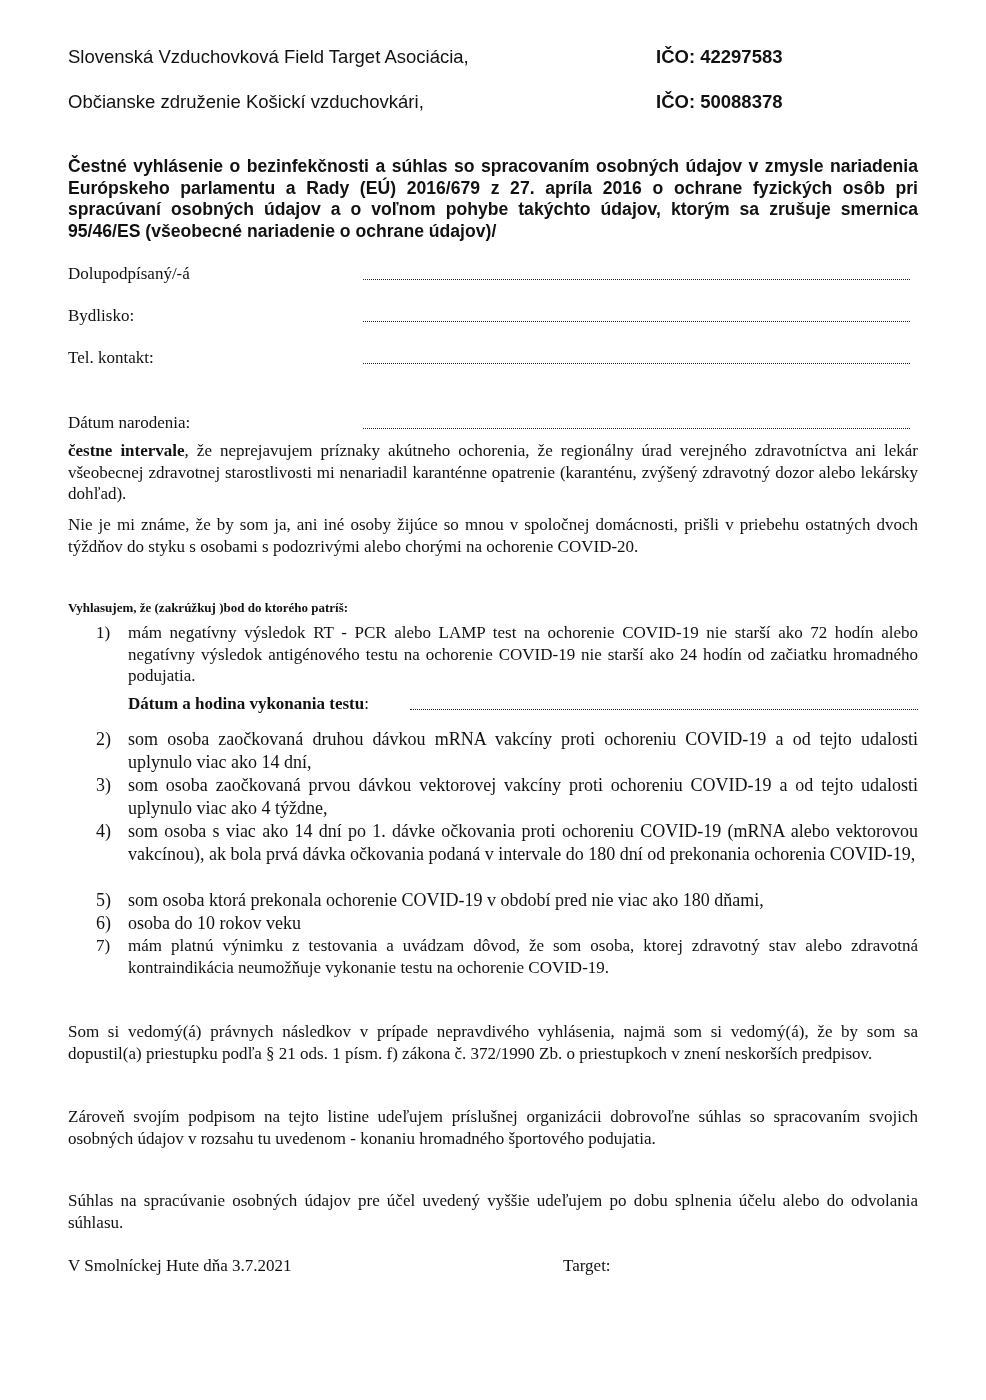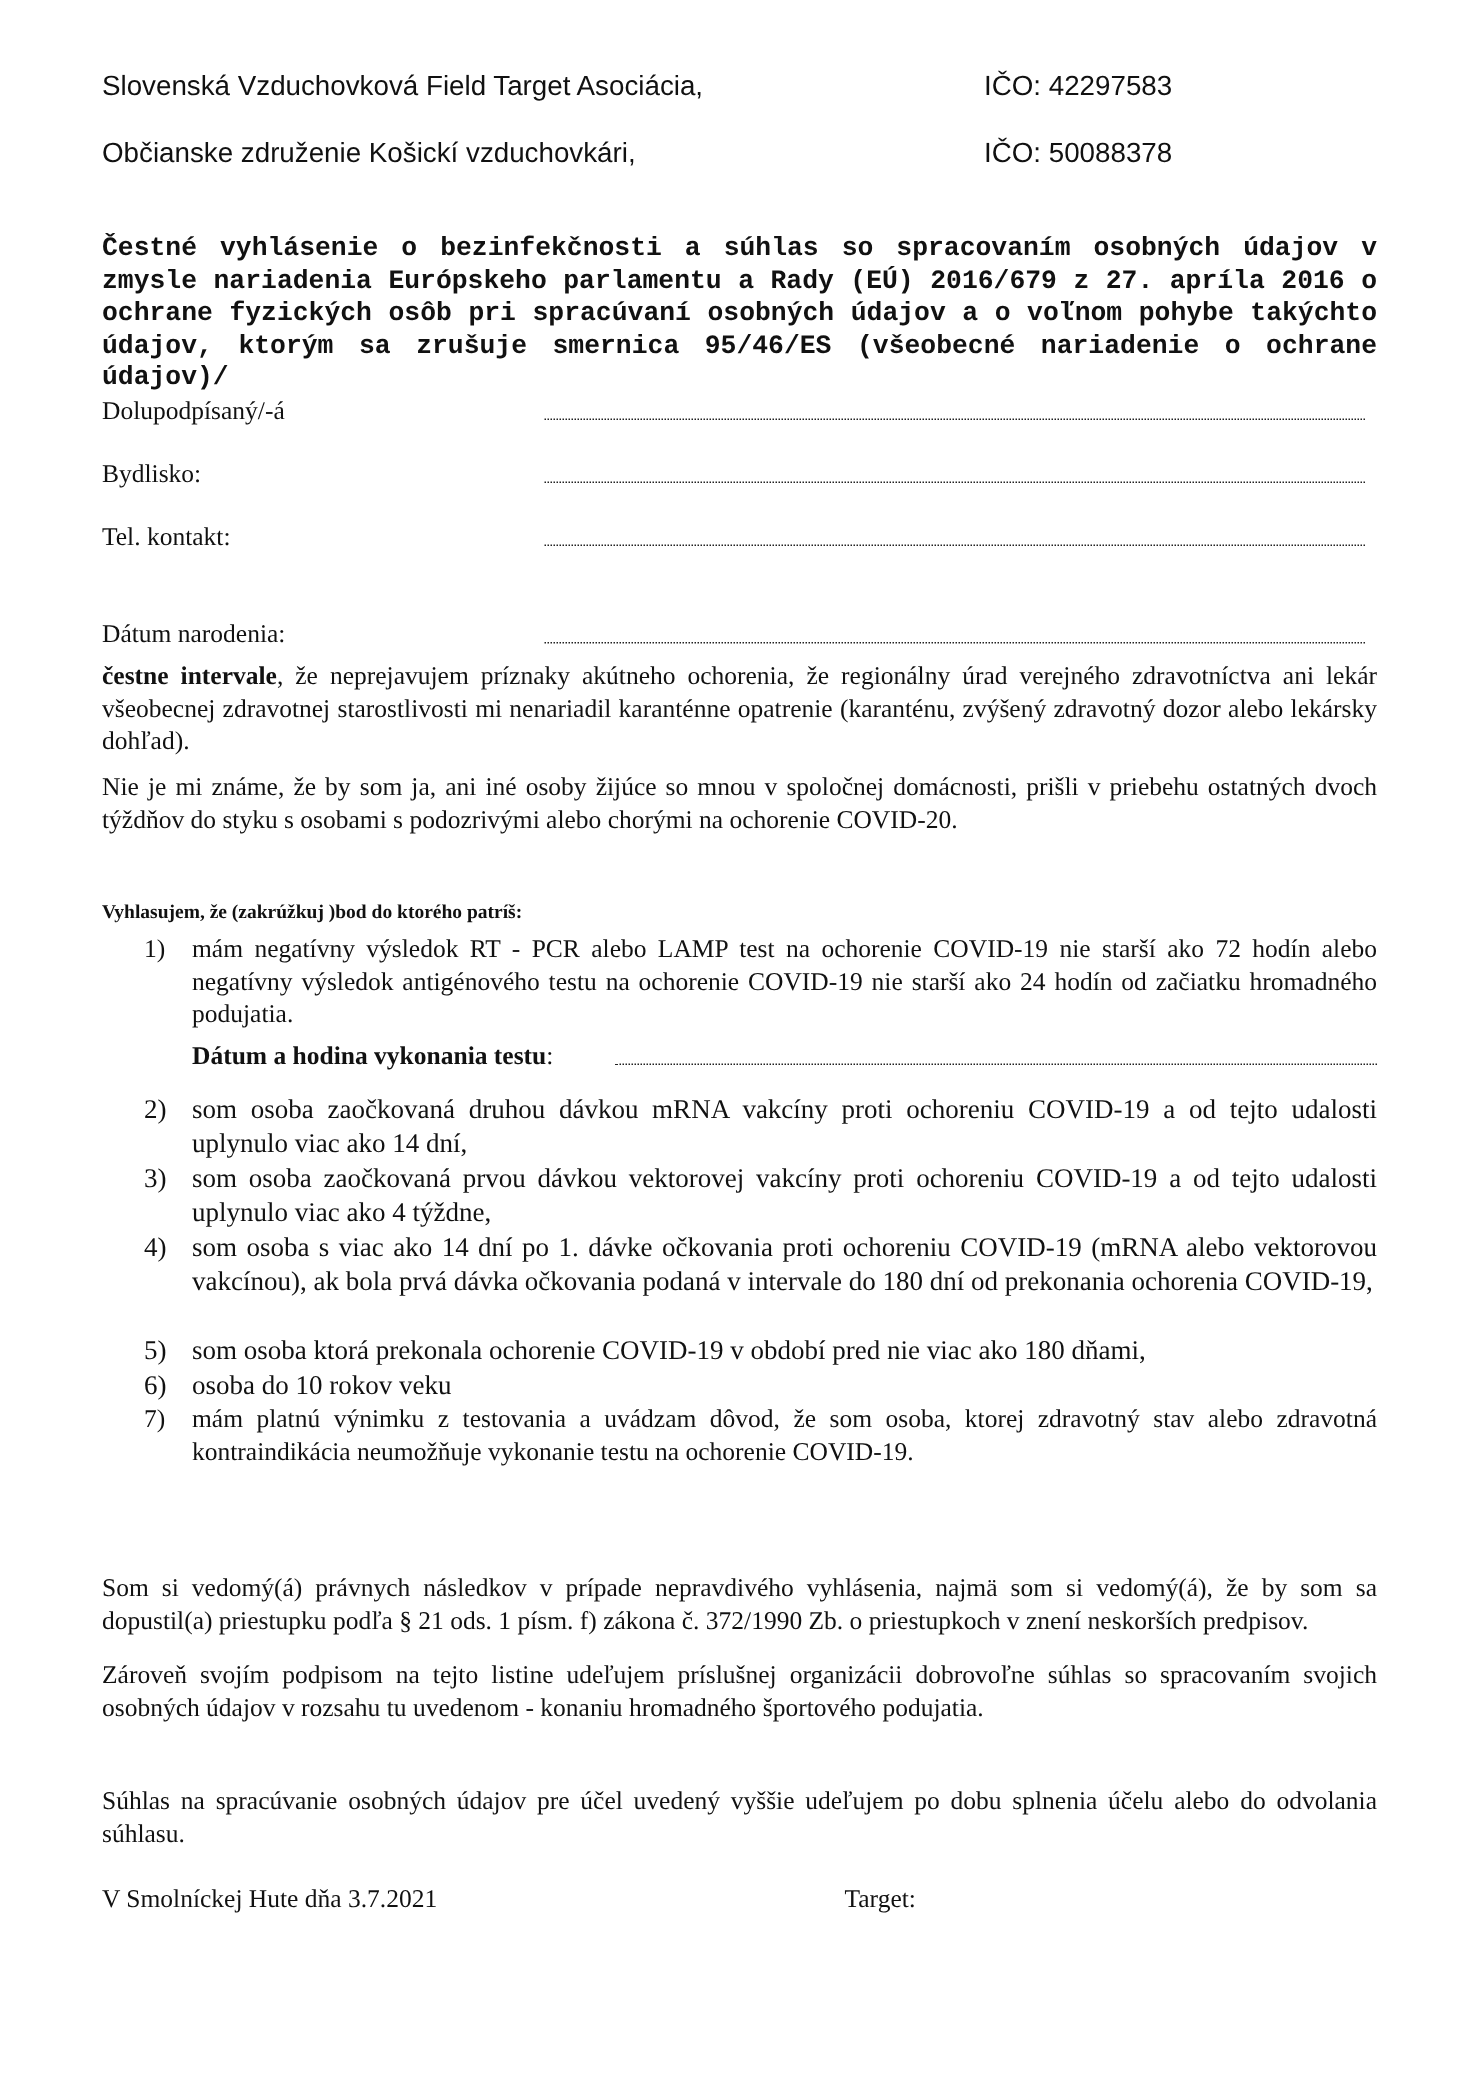--- a/index.html
+++ b/index.html
@@ -1,22 +1,22 @@
 <!DOCTYPE html>
 <html><head>
 <meta charset="utf-8">
 <style>
   html, body { margin: 0; padding: 0; background: #ffffff; }
   body { width: 986px; height: 1400px; position: relative; overflow: hidden; color: #111; }
 
   .hdr-row { position: absolute; left: 68px; font-family: "Liberation Sans", sans-serif; font-size: 18.5px; }
   .hdr-name { position: absolute; left: 0; white-space: nowrap; }
-  .hdr-ico { position: absolute; left: 588px; white-space: nowrap; }
+  .hdr-ico { position: absolute; left: 588px; white-space: nowrap; font-weight: bold; }
 
-  .title { position: absolute; left: 68px; top: 156px; width: 850px; font-family: Liberation Mono, monospace; font-weight: bold; font-size: 17.6px; line-height: 21.5px; text-align: justify; text-align-last: left; }
+  .title { position: absolute; left: 68px; top: 156px; width: 850px; font-family: Liberation Sans, sans-serif; font-weight: bold; font-size: 17.6px; line-height: 21.5px; text-align: justify; text-align-last: left; }
 
   .field { position: absolute; left: 68px; width: 842px; height: 22px; font-family: "Liberation Serif", serif; font-size: 17px; }
   .field .lbl { position: absolute; left: 0; top: 0; white-space: nowrap; }
   .field .dots { position: absolute; left: 295px; right: 0; top: 15px; border-bottom: 1.6px dotted #222; }
 
   .para { position: absolute; left: 68px; width: 850px; font-family: "Liberation Serif", serif; font-size: 17px; line-height: 21.5px; text-align: justify; text-align-last: left; }
 
   .sub-title { position: absolute; left: 68px; top: 600px; font-family: "Liberation Serif", serif; font-weight: bold; font-size: 13px; white-space: nowrap; }
 
   .item { position: absolute; left: 96px; width: 822px; font-size: 17px; line-height: 21.5px; }
@@ -96,19 +96,19 @@
 </div>
 <div class="item tnr2" style="top:912px;">
   <span class="num">6)</span>
   <span class="txt">osoba do 10 rokov veku</span>
 </div>
 <div class="item serif1" style="top:935px;">
   <span class="num">7)</span>
   <span class="txt">mám platnú výnimku z testovania a uvádzam dôvod, že som osoba, ktorej zdravotný stav alebo zdravotná kontraindikácia neumožňuje vykonanie testu na ochorenie COVID-19.</span>
 </div>
 
-<div class="para" style="top:1021px;margin-top:27px;">Som si vedomý(á) právnych následkov v prípade nepravdivého vyhlásenia, najmä som si vedomý(á), že by som sa dopustil(a) priestupku podľa § 21 ods. 1 písm. f) zákona č. 372/1990 Zb. o priestupkoch v znení neskorších predpisov.</div>
+<div class="para" style="top:1021px;">Som si vedomý(á) právnych následkov v prípade nepravdivého vyhlásenia, najmä som si vedomý(á), že by som sa dopustil(a) priestupku podľa § 21 ods. 1 písm. f) zákona č. 372/1990 Zb. o priestupkoch v znení neskorších predpisov.</div>
 
 <div class="para" style="top:1106px;">Zároveň svojím podpisom na tejto listine udeľujem príslušnej organizácii dobrovoľne súhlas so spracovaním svojich osobných údajov v rozsahu tu uvedenom - konaniu hromadného športového  podujatia.</div>
 <div class="para" style="top:1150px;margin-top:40px;">Súhlas na spracúvanie osobných údajov pre účel uvedený vyššie udeľujem po dobu splnenia účelu alebo do odvolania súhlasu.</div>
 
 <div class="footer" style="left:68px;">V Smolníckej Hute  dňa 3.7.2021</div>
 <div class="footer" style="left:563px;">Target:</div>
 
 </body></html>

